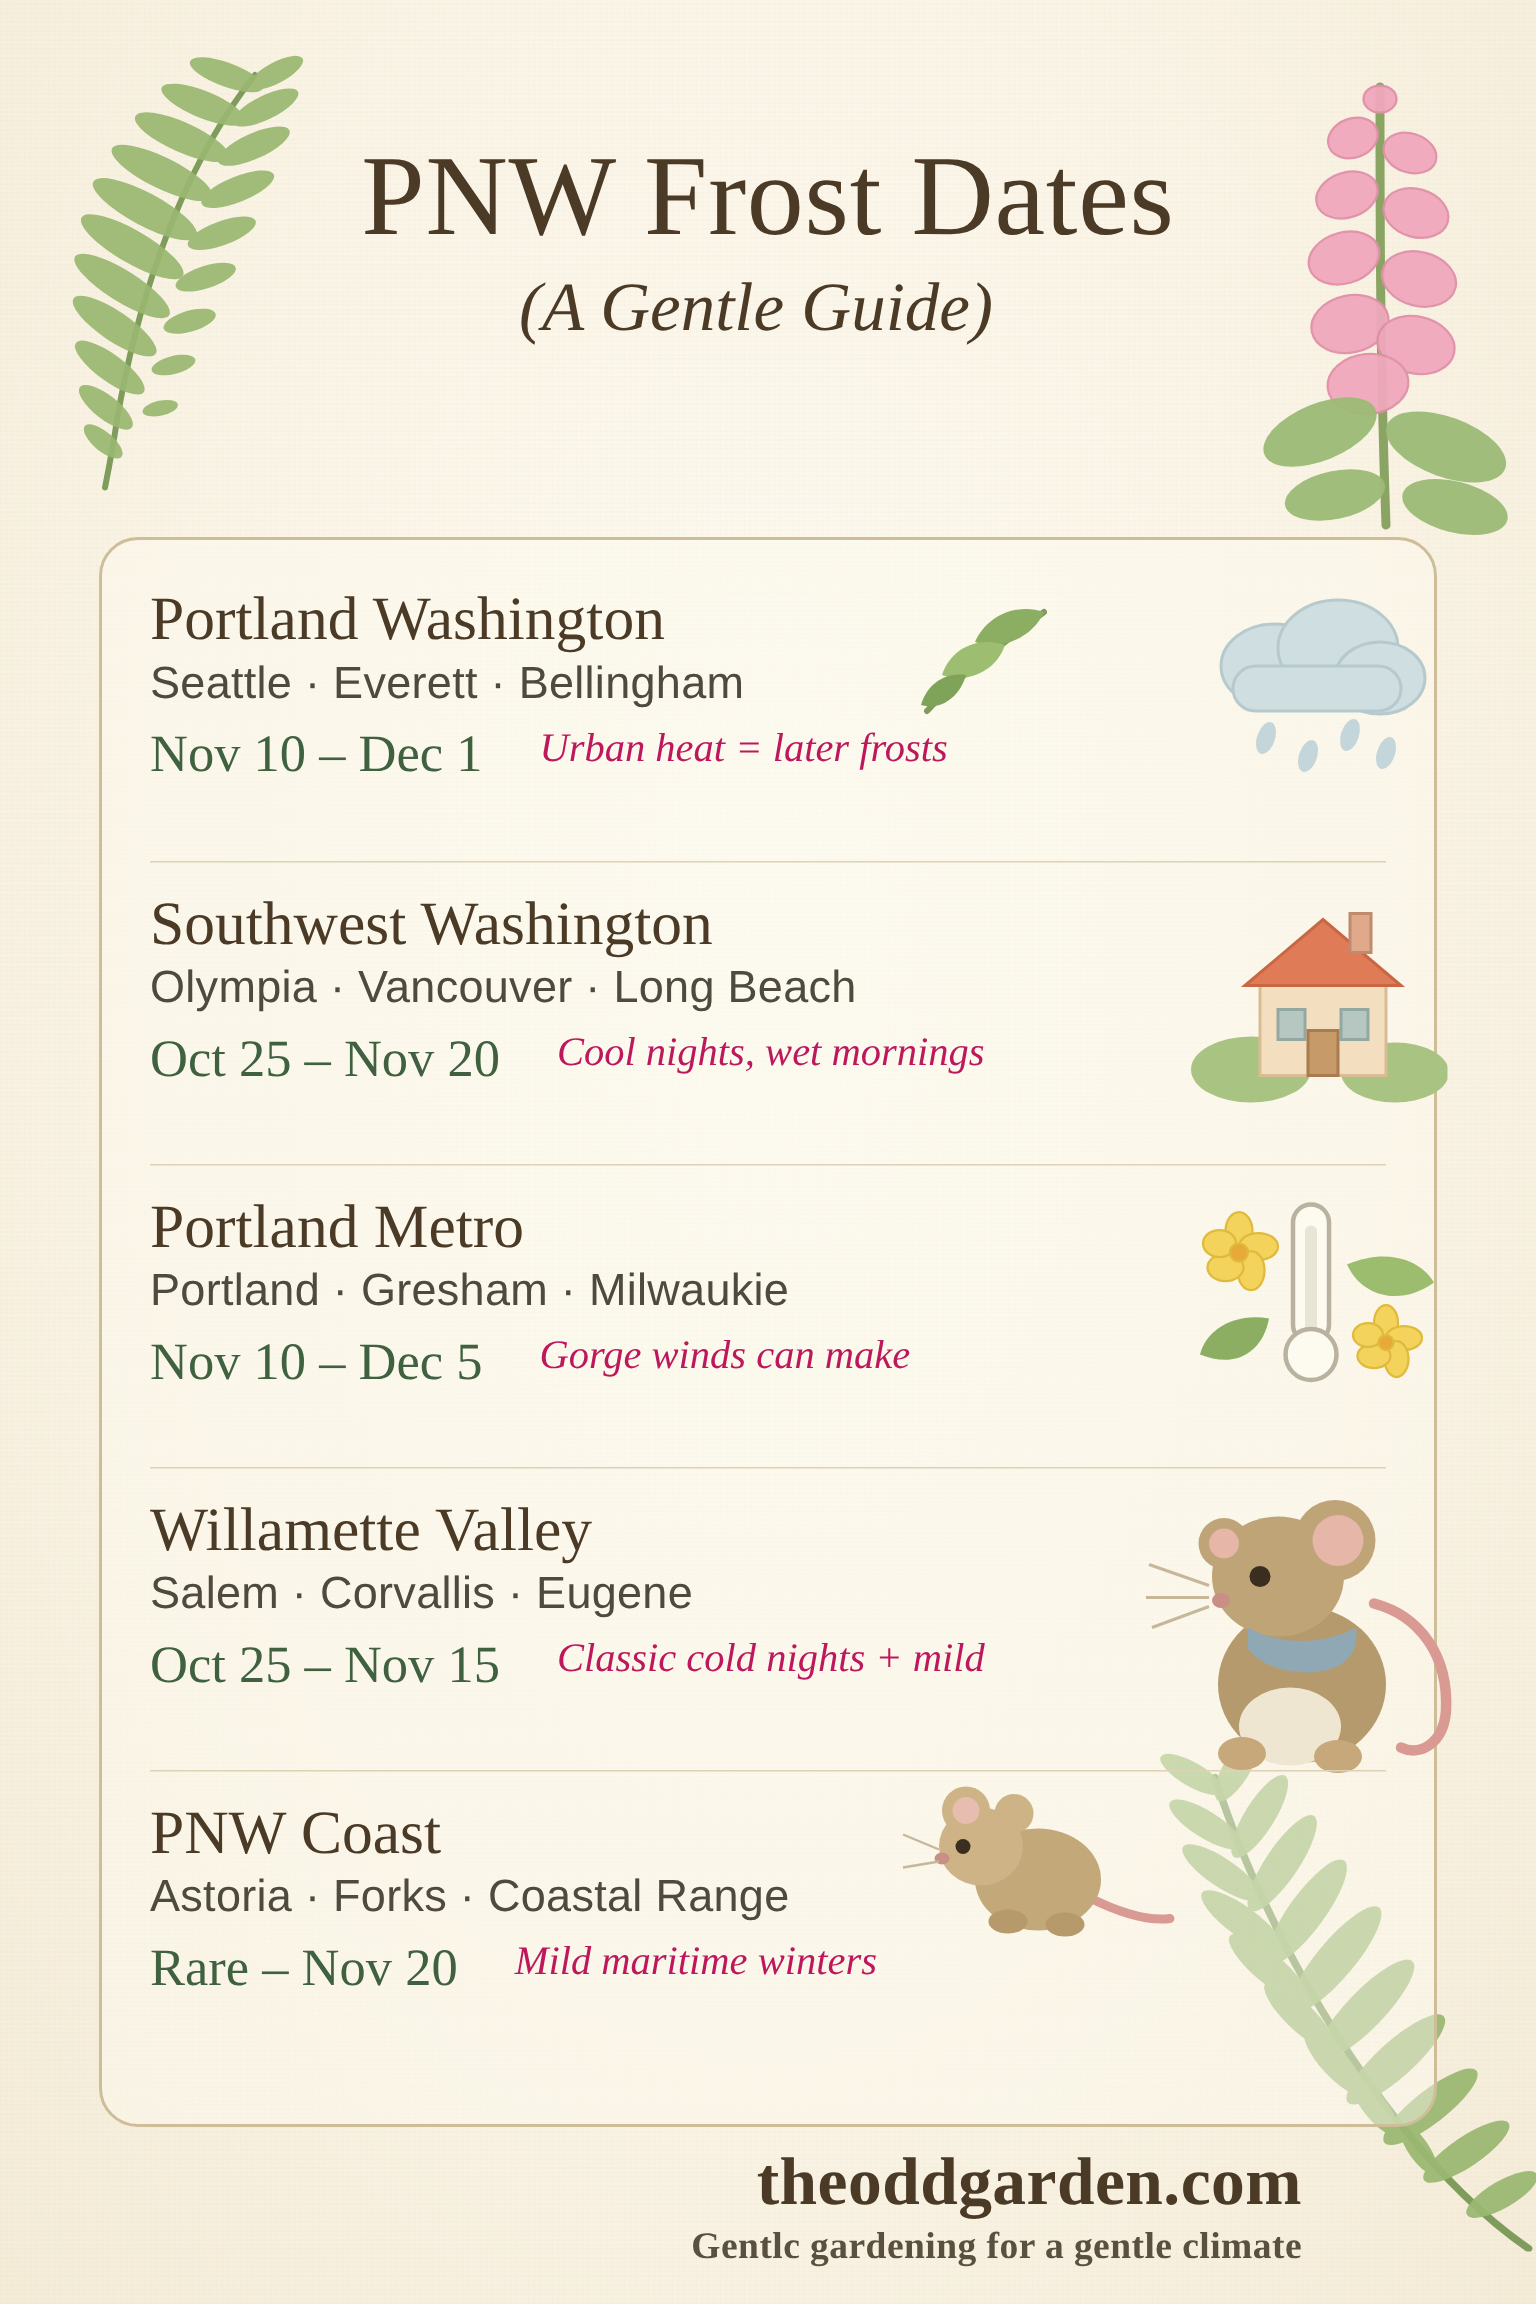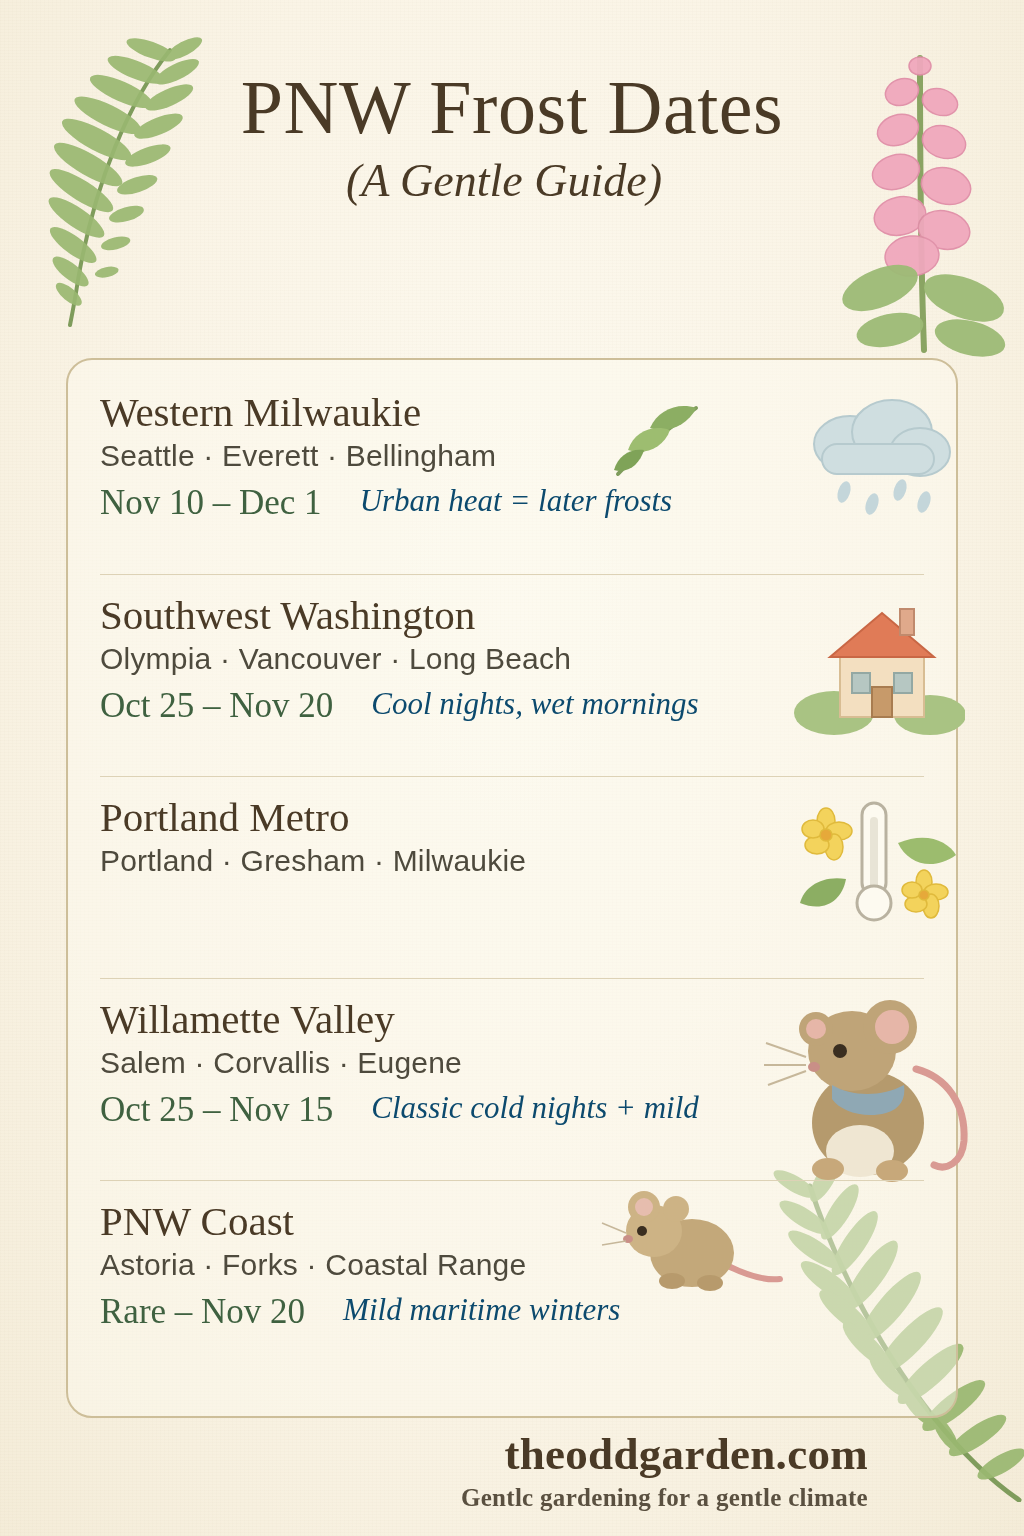--- a/index.html
+++ b/index.html
@@ -28,21 +28,21 @@
     inset: 0;
     background:
       repeating-linear-gradient(0deg, rgba(160,140,100,0.022) 0px, rgba(160,140,100,0.022) 1px, transparent 1px, transparent 3px),
       repeating-linear-gradient(90deg, rgba(160,140,100,0.018) 0px, rgba(160,140,100,0.018) 1px, transparent 1px, transparent 4px);
     pointer-events: none;
   }
 
   
   .header {
     position: absolute;
-    top: 68px;
+    top: 92px;
     left: 0;
     width: 1024px;
     text-align: center;
     z-index: 6;
   }
   .title {
     font-size: 76px;
     color: #4a3a26;
     letter-spacing: 0.5px;
     line-height: 1.05;
@@ -115,23 +115,23 @@
     display: flex;
     align-items: flex-start;
     gap: 38px;
   }
   .dates {
     font-size: 35px;
     color: #3f6140;
     white-space: nowrap;
   }
   .note {
-    font-size: 31px;
+    font-size: 27px;
     font-style: italic;
-    color: #0c4a6e;
+    color: #be185d;
     white-space: nowrap;
   }
 
   
   .art {
     position: absolute;
     pointer-events: none;
   }
 
   
@@ -259,21 +259,21 @@
 <div class="header">
   <h1 class="title">PNW Frost Dates</h1>
   <div class="subtitle">(A Gentle Guide)</div>
 </div>
 
 <div class="card"></div>
 
 <div class="rows">
 
   <div class="row">
-    <div class="region">Western Milwaukie</div>
+    <div class="region">Portland Washington</div>
     <div class="cities">Seattle · Everett · Bellingham</div>
     <div class="datesline">
       <div class="dates">Nov 10 – Dec 1</div>
       <div class="note">Urban heat = later frosts</div>
     </div>
     <div class="art" style="left:500px; top:22px;">
       <svg width="110" height="90" viewBox="0 0 110 90">
         <path d="M18 80 C38 58 62 40 96 14" stroke="#7f9c5c" stroke-width="4" fill="none" stroke-linecap="round"></path>
         <path d="M96 14 C78 8 58 16 50 34 C66 40 88 32 96 14Z" fill="#8cae63"></path>
         <path d="M70 36 C52 30 34 38 28 56 C44 62 64 54 70 36Z" fill="#9dbd70"></path>
@@ -315,20 +315,24 @@
         <rect x="62" y="82" width="18" height="20" fill="#b6c7c2" stroke="#93a8a3" stroke-width="2"></rect>
         <rect x="104" y="82" width="18" height="20" fill="#b6c7c2" stroke="#93a8a3" stroke-width="2"></rect>
         <rect x="82" y="96" width="20" height="30" fill="#c79a6a" stroke="#a87c50" stroke-width="2"></rect>
       </svg>
     </div>
   </div>
 
   <div class="row">
     <div class="region">Portland Metro</div>
     <div class="cities">Portland · Gresham · Milwaukie</div>
+    <div class="datesline">
+      <div class="dates">Nov 10 – Dec 5</div>
+      <div class="note">Gorge winds can make</div>
+    </div>
     <div class="art" style="left:676px; top:6px;">
       <svg width="190" height="170" viewBox="0 0 190 170">
         <path d="M108 120 C96 92 92 58 94 28" stroke="#7f9c5c" stroke-width="4" fill="none" stroke-linecap="round"></path>
         <path d="M122 60 C150 48 172 58 180 72 C158 88 132 82 122 60Z" fill="#9cbc6e"></path>
         <path d="M70 96 C46 92 28 104 24 120 C48 130 66 118 70 96Z" fill="#8cae63"></path>
         <rect x="86" y="20" width="24" height="92" rx="12" fill="#fdfaf0" stroke="#b9b2a0" stroke-width="3"></rect>
         <rect x="94" y="34" width="8" height="74" rx="4" fill="#e8e4d6"></rect>
         <circle cx="98" cy="120" r="17" fill="#fdfaf0" stroke="#b9b2a0" stroke-width="3"></circle>
         <g fill="#f3d35c" stroke="#e0ba3c" stroke-width="1.5">
           <g transform="translate(50,52)">

